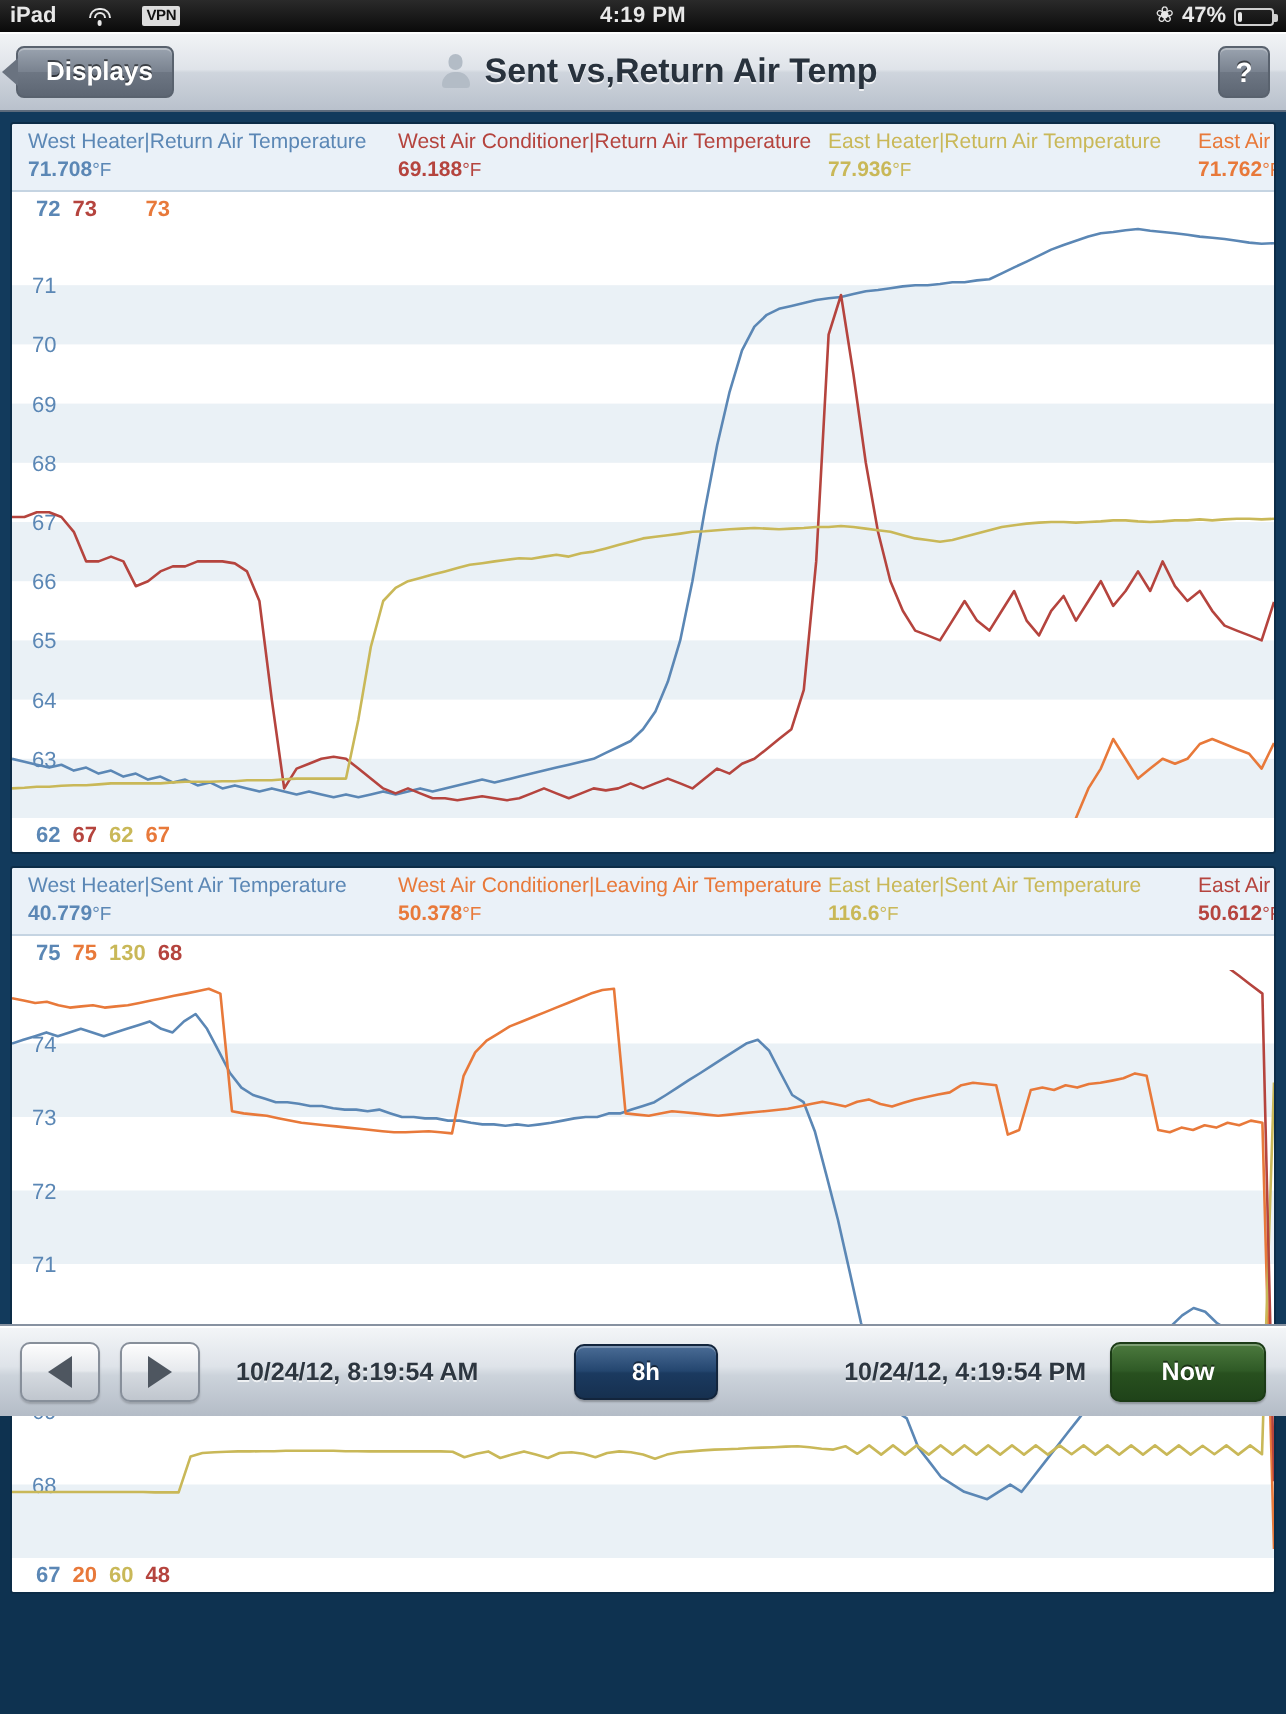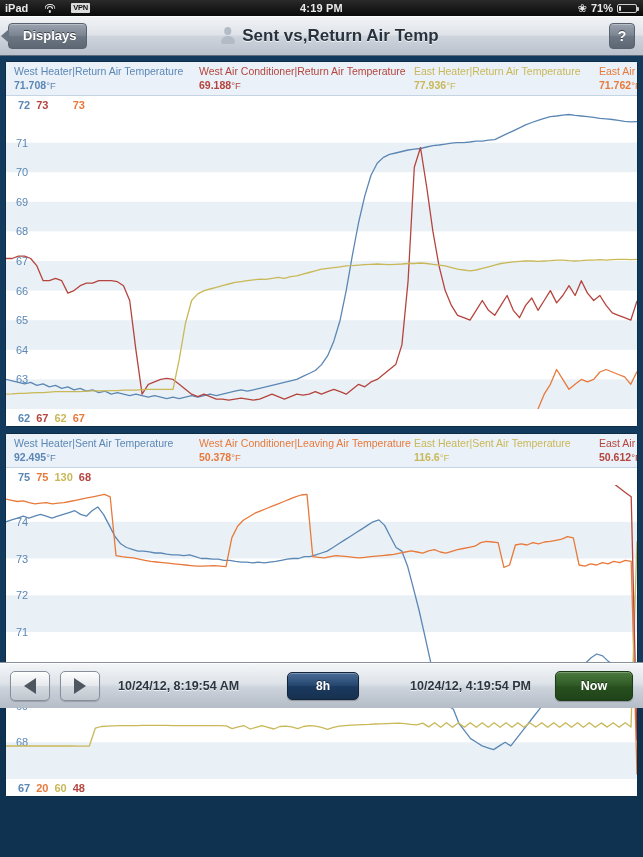--- a/index.html
+++ b/index.html
@@ -139,21 +139,21 @@
     box-shadow: inset 0 1px 0 rgba(255,255,255,.9), 0 1px 1px rgba(0,0,0,.18);
   }
   .tri { width:0; height:0; }
   .tri.left { border-top:8px solid transparent; border-bottom:8px solid transparent;
     border-right:12px solid #4e5660; }
   .tri.right { border-top:8px solid transparent; border-bottom:8px solid transparent;
     border-left:12px solid #4e5660; }
   .tb-date { font-size: 12.5px; font-weight: bold; color:#2d3640;
     text-shadow: 0 1px 0 rgba(255,255,255,.7); }
   .tb-date.start { margin-left: 18px; }
-  .tb-date.end { margin-left: auto; margin-right: 24px; }
+  .tb-date.end { margin-left: auto; margin-right: 12px; }
   .rangebtn {
     position: absolute; left: 287px; width: 72px; height: 28px;
     display:flex; align-items:center; justify-content:center;
     font-size: 12px; font-weight: bold; color:#fff;
     text-shadow: 0 -1px 0 rgba(0,0,0,.5);
     background: linear-gradient(#4a6c96 0%, #24466f 48%, #1b3a60 52%, #16304f 100%);
     border: 1px solid #13253c; border-radius: 5px;
     box-shadow: inset 0 1px 0 rgba(255,255,255,.28), 0 1px 1px rgba(0,0,0,.25);
   }
   .nowbtn {
@@ -175,21 +175,21 @@
     <span class="wifi-ico">
         <i></i>
         <i></i>
         <i></i>
       </span>
     <span class="vpn-badge">VPN</span>
   </div>
   <div class="sb-center">4:19 PM</div>
   <div class="sb-right">
     <span class="bt-ico">❀</span>
-    <span class="batt-pct">71%</span>
+    <span class="batt-pct">47%</span>
     <span class="batt">
         <i></i>
       </span>
   </div>
 </div>
 
 <div class="navbar">
   <div class="backbtn">
     <span>Displays</span>
   </div>
@@ -259,21 +259,21 @@
         <span style="color: rgb(181, 68, 62);">67</span>
         <span style="color: rgb(201, 184, 88);">62</span>
         <span style="color: rgb(232, 121, 58);">67</span>
       </div>
   </div>
 
   <div class="panel">
     <div class="legend">
       <div class="leg-item">
         <div class="leg-name" style="color: rgb(91, 135, 181);">West Heater|Sent Air Temperature</div>
-        <div class="leg-val" style="color: rgb(91, 135, 181);"><span>92.495</span><span class="leg-unit">°F</span></div>
+        <div class="leg-val" style="color: rgb(91, 135, 181);"><span>40.779</span><span class="leg-unit">°F</span></div>
       </div>
       <div class="leg-item">
         <div class="leg-name" style="color: rgb(232, 121, 58);">West Air Conditioner|Leaving Air Temperature</div>
         <div class="leg-val" style="color: rgb(232, 121, 58);"><span>50.378</span><span class="leg-unit">°F</span></div>
       </div>
       <div class="leg-item">
         <div class="leg-name" style="color: rgb(201, 184, 88);">East Heater|Sent Air Temperature</div>
         <div class="leg-val" style="color: rgb(201, 184, 88);"><span>116.6</span><span class="leg-unit">°F</span></div>
       </div>
       <div class="leg-item">

